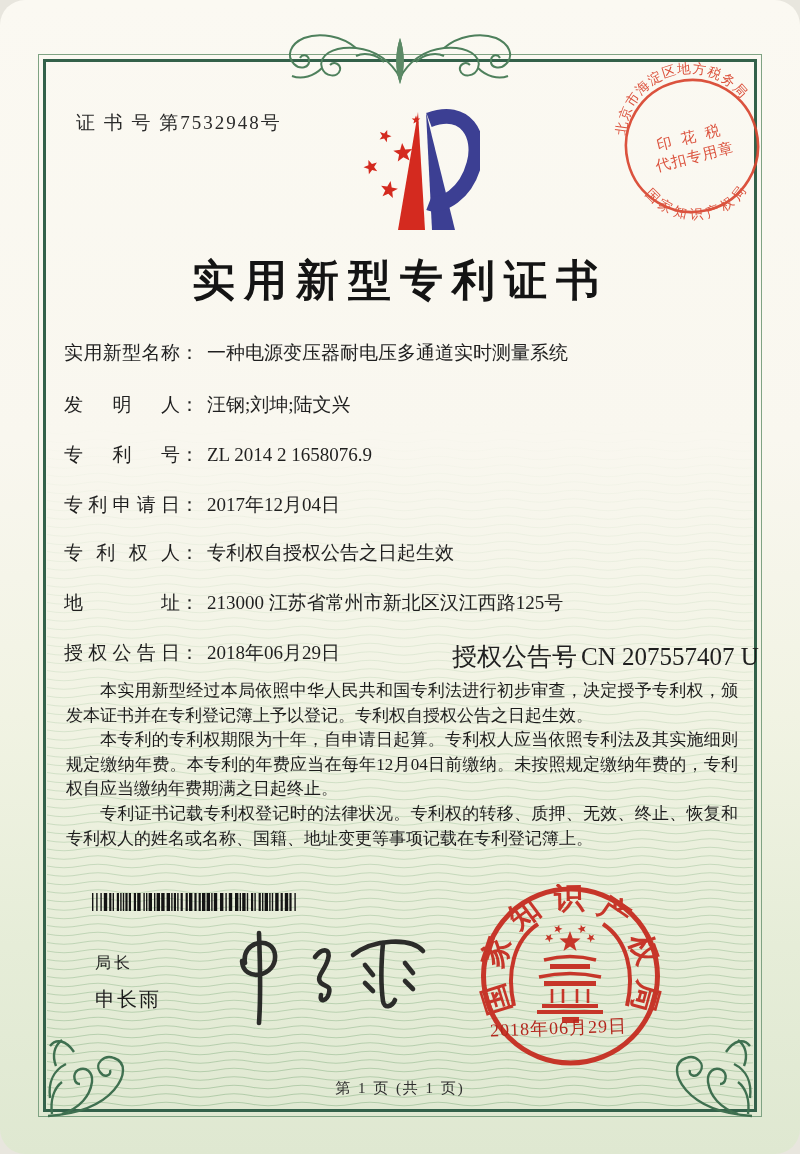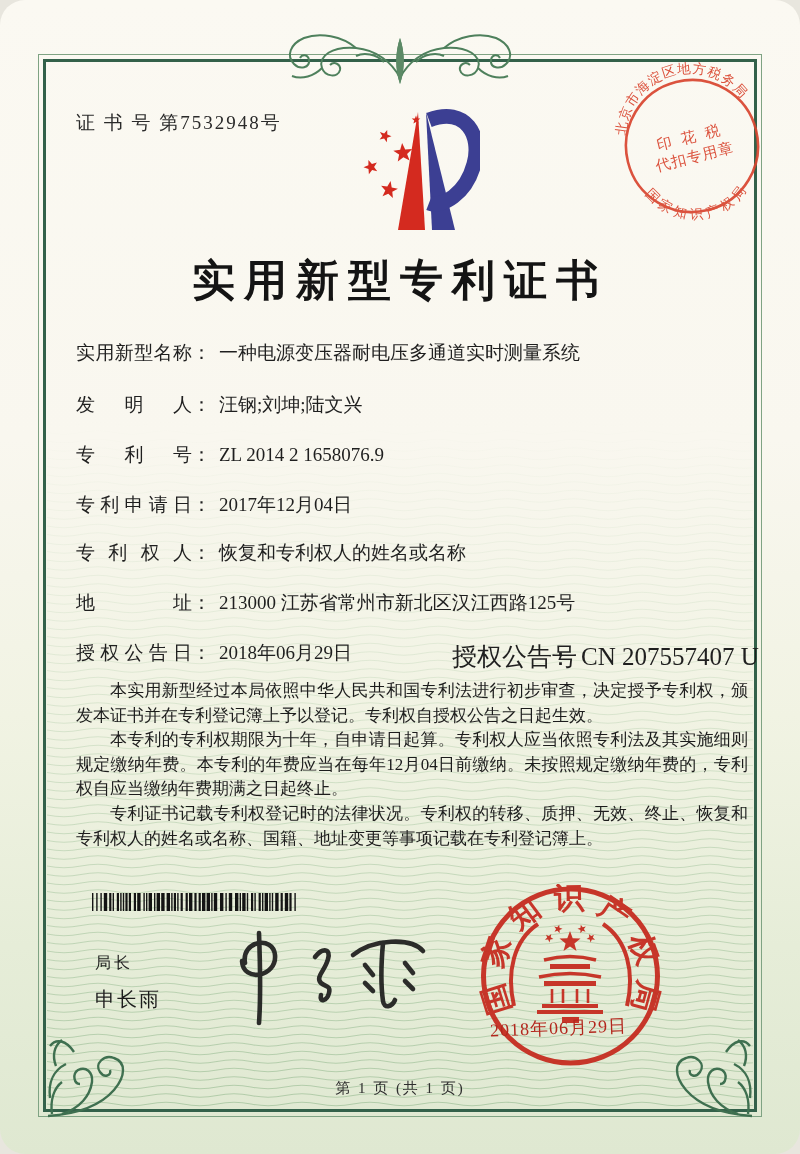--- a/index.html
+++ b/index.html
@@ -9,27 +9,27 @@
     font-family:"Liberation Serif","DejaVu Serif",serif;color:#1f1f1f;border-radius:25px;
   }
   .abs{position:absolute;}
   .frame-outer{left:38px;top:54px;right:38px;bottom:37px;border:1px solid #7fa383;z-index:2;}
   .frame-inner{left:43px;top:59px;right:43px;bottom:42px;border:3px solid #33614a;z-index:2;}
   #waves{left:47px;top:420px;z-index:1;}
   .deco{z-index:3;}
   .content{z-index:4;}
   .cert-no{left:76px;top:110px;font-size:19px;letter-spacing:2px;color:#2a2a2a;}
   .title{left:0;right:0;top:224px;text-align:center;font-size:43px;font-weight:600;letter-spacing:9px;color:#141414;margin-top:28px;}
-  .row{left:76px;font-size:19px;white-space:nowrap;}
+  .row{left:64px;font-size:19px;white-space:nowrap;}
   .row .lbl{display:inline-block;width:116px;text-align:justify;text-align-last:justify;}
   .row .val{margin-left:8px;}
   .grant-no{left:452px;font-size:25px;white-space:nowrap;}
   .grant-no .lbl{display:inline-block;width:96px;text-align:justify;text-align-last:justify;}
   .grant-no .val{margin-left:8px;}
-  .body-text{left:66px;top:679px;width:672px;margin-left:10px;}
+  .body-text{left:66px;top:679px;width:672px;}
   .body-text p{margin:0;text-indent:2em;font-size:17px;line-height:24.6px;text-align:justify;color:#1c1c1c;}
   .director-label{left:95px;top:953px;font-family:"Liberation Sans","DejaVu Sans",sans-serif;font-size:16px;letter-spacing:3px;color:#1c1c1c;}
   .director-name{left:95px;top:986px;font-family:"Liberation Sans","DejaVu Sans",sans-serif;font-size:20px;letter-spacing:2px;color:#1c1c1c;}
   .seal-date{left:490px;top:1016px;font-size:18px;letter-spacing:1px;color:#b3271d;transform:rotate(-2deg);z-index:5;}
   .footer{left:0;right:0;top:1079px;text-align:center;font-size:15px;letter-spacing:2px;color:#2f2f2f;}
   svg{display:block;}
 </style>
 </head>
 <body>
 
@@ -198,21 +198,21 @@
   <div class="abs content row" style="top:392px;">
     <span class="lbl">发明人</span><span>：</span><span class="val">汪钢;刘坤;陆文兴</span>
   </div>
   <div class="abs content row" style="top:442px;">
     <span class="lbl">专利号</span><span>：</span><span class="val">ZL 2014 2 1658076.9</span>
   </div>
   <div class="abs content row" style="top:492px;">
     <span class="lbl">专利申请日</span><span>：</span><span class="val">2017年12月04日</span>
   </div>
   <div class="abs content row" style="top:540px;">
-    <span class="lbl">专利权人</span><span>：</span><span class="val">恢复和专利权人的姓名或名称</span>
+    <span class="lbl">专利权人</span><span>：</span><span class="val">专利权自授权公告之日起生效</span>
   </div>
   <div class="abs content row" style="top:590px;">
     <span class="lbl">地址</span><span>：</span><span class="val">213000 江苏省常州市新北区汉江西路125号</span>
   </div>
   <div class="abs content row" style="top:640px;">
     <span class="lbl">授权公告日</span><span>：</span><span class="val">2018年06月29日</span>
   </div>
   <div class="abs content grant-no" style="top:640px;">
     <span class="lbl">授权公告号</span><span>：</span><span class="val">CN 207557407 U</span>
   </div>

